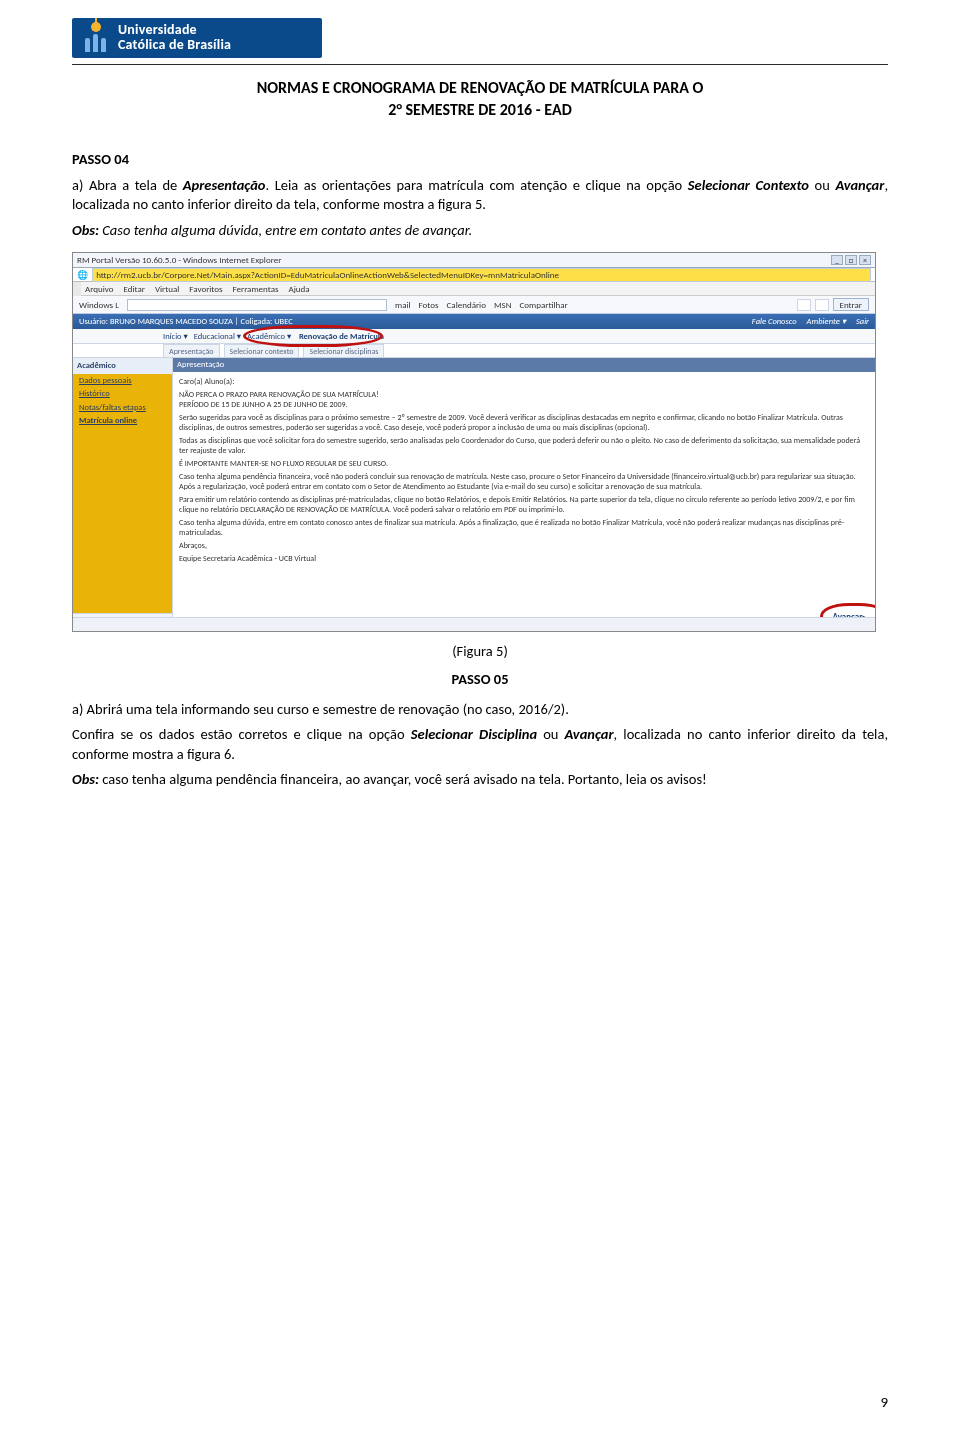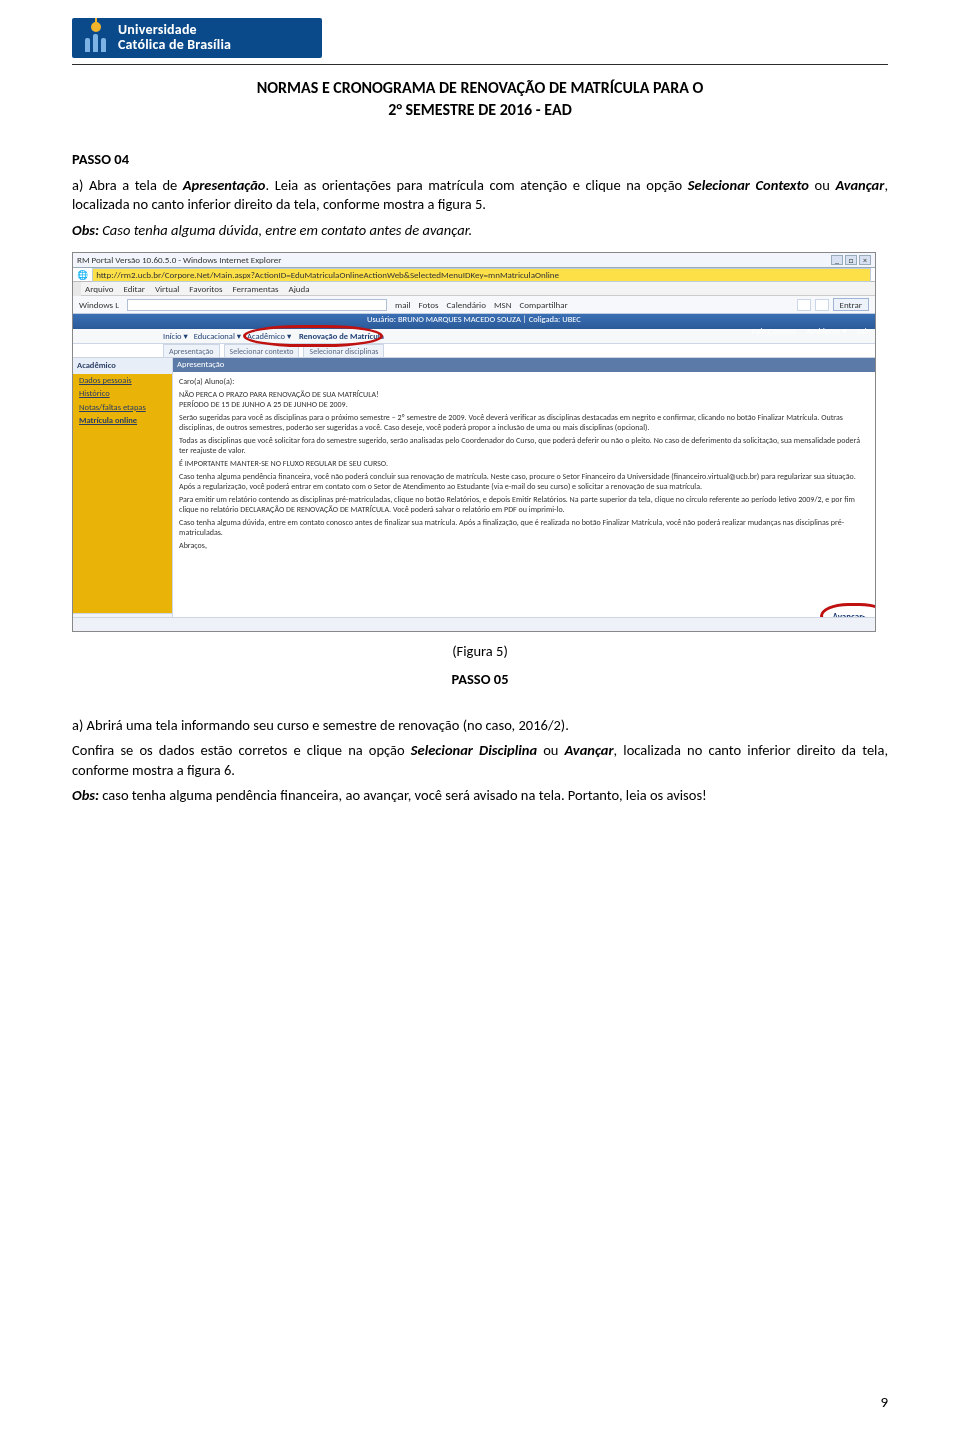--- a/index.html
+++ b/index.html
@@ -53,21 +53,21 @@
   .rule { border:0; border-top:1px solid #2b2b2b; margin: 6px 0 12px 0; }
 
   .doc-title { text-align:center; font-weight:700; font-size:16px; }
   .doc-subtitle { text-align:center; font-weight:700; font-size:16px; margin-bottom: 30px;}
 
   p { margin: 6px 0; text-align: justify; }
   .bold { font-weight:700; }
   .italic { font-style:italic; }
   .step { font-weight:700; margin-top: 20px; }
   .caption { text-align:center; font-size:14.5px; margin-top:10px; }
-  .caption-bold { text-align:center; font-weight:700; font-size:14.5px; margin-top:8px; margin-bottom:26px; }
+  .caption-bold { text-align:center; font-weight:700; font-size:14.5px; margin-top:8px; margin-bottom:10px; }
 
   .pagenum { position:absolute; bottom:28px; right:72px; font-size:15px; }
 
   
   .shot {
     margin: 12px 0 2px 0;
     border:1px solid #888;
     background:#e8e8e8;
     width: 804px;
     height: 380px;
@@ -89,21 +89,21 @@
   .shot .addr .urlbox { flex:1; border:1px solid #bcd; background:#fde047; padding:0 3px; }
   .shot .menubar { height:14px; background:#f3f3f3; border-bottom:1px solid #ccc; padding:0 4px; display:flex; gap:10px; align-items:center;margin-left:8px;}
   .shot .toolbar { height:18px; background:#f6f8fb; border-bottom:1px solid #c0cde0; display:flex; align-items:center; gap:8px; padding:0 6px;}
   .shot .toolbar .searchbox { width:260px; height:12px; border:1px solid #b0bed6; background:#fff; }
   .shot .toolbar .rgroup { margin-left:auto; display:flex; gap:4px; align-items:flex-end; }
   .shot .toolbar .rgroup .icon { width:14px; height:12px; border:1px solid #cbd6e6; background:#fff; }
   .shot .toolbar .btn-entrar { border:1px solid #9fb4d2; background:#eef3fb; padding:0 6px; height:13px; display:flex; align-items:center; }
 
   .shot .bluebar {
     height:15px; background:linear-gradient(#3a6fb5,#2b5a98);
-    color:#fff; display:flex; align-items:center; padding:0 6px; font-size:8.5px;flex-direction:column;
+    color:#fff; display:flex; align-items:center; padding:0 6px; font-size:8.5px;
   }
   .shot .bluebar .right { margin-left:auto; display:flex; gap:10px;font-style:italic; }
 
   .shot .crumbs {
     height:15px; background:#f7f8fa; border-bottom:1px solid #cdd6e4;
     display:flex; align-items:center; padding-left:90px; gap:6px; font-size:8.5px; color:#1d3f74;
   }
   .shot .crumbs .ovalA, .shot .crumbs .ovalB { position:relative; }
   .redoval {
     position:absolute; border:3px solid #c01111; border-radius:50%/60%; pointer-events:none;
@@ -249,20 +249,21 @@
       <p>Caro(a) Aluno(a):</p>
       <p style="white-space:pre-line;">NÃO PERCA O PRAZO PARA RENOVAÇÃO DE SUA MATRÍCULA!
 PERÍODO DE 15 DE JUNHO A 25 DE JUNHO DE 2009.</p>
       <p>Serão sugeridas para você as disciplinas para o próximo semestre – 2º semestre de 2009. Você deverá verificar as disciplinas destacadas em negrito e confirmar, clicando no botão Finalizar Matrícula. Outras disciplinas, de outros semestres, poderão ser sugeridas a você. Caso deseje, você poderá propor a inclusão de uma ou mais disciplinas (opcional).</p>
       <p>Todas as disciplinas que você solicitar fora do semestre sugerido, serão analisadas pelo Coordenador do Curso, que poderá deferir ou não o pleito. No caso de deferimento da solicitação, sua mensalidade poderá ter reajuste de valor.</p>
       <p>É IMPORTANTE MANTER-SE NO FLUXO REGULAR DE SEU CURSO.</p>
       <p>Caso tenha alguma pendência financeira, você não poderá concluir sua renovação de matrícula. Neste caso, procure o Setor Financeiro da Universidade (financeiro.virtual@ucb.br) para regularizar sua situação. Após a regularização, você poderá entrar em contato com o Setor de Atendimento ao Estudante (via e-mail do seu curso) e solicitar a renovação de sua matrícula.</p>
       <p>Para emitir um relatório contendo as disciplinas pré-matriculadas, clique no botão Relatórios, e depois Emitir Relatórios. Na parte superior da tela, clique no círculo referente ao período letivo 2009/2, e por fim clique no relatório DECLARAÇÃO DE RENOVAÇÃO DE MATRÍCULA. Você poderá salvar o relatório em PDF ou imprimi-lo.</p>
       <p>Caso tenha alguma dúvida, entre em contato conosco antes de finalizar sua matrícula. Após a finalização, que é realizada no botão Finalizar Matrícula, você não poderá realizar mudanças nas disciplinas pré-matriculadas.</p>
       <p>Abraços,</p>
+      <p>Equipe Secretaria Acadêmica - UCB Virtual</p>
 
       <div class="avancar">
         <span style="font-weight:700;">Avançar</span>▸
         <span class="redoval"></span>
       </div>
     </div>
   </div>
   <div class="statusbar"></div>
 </div>
 

